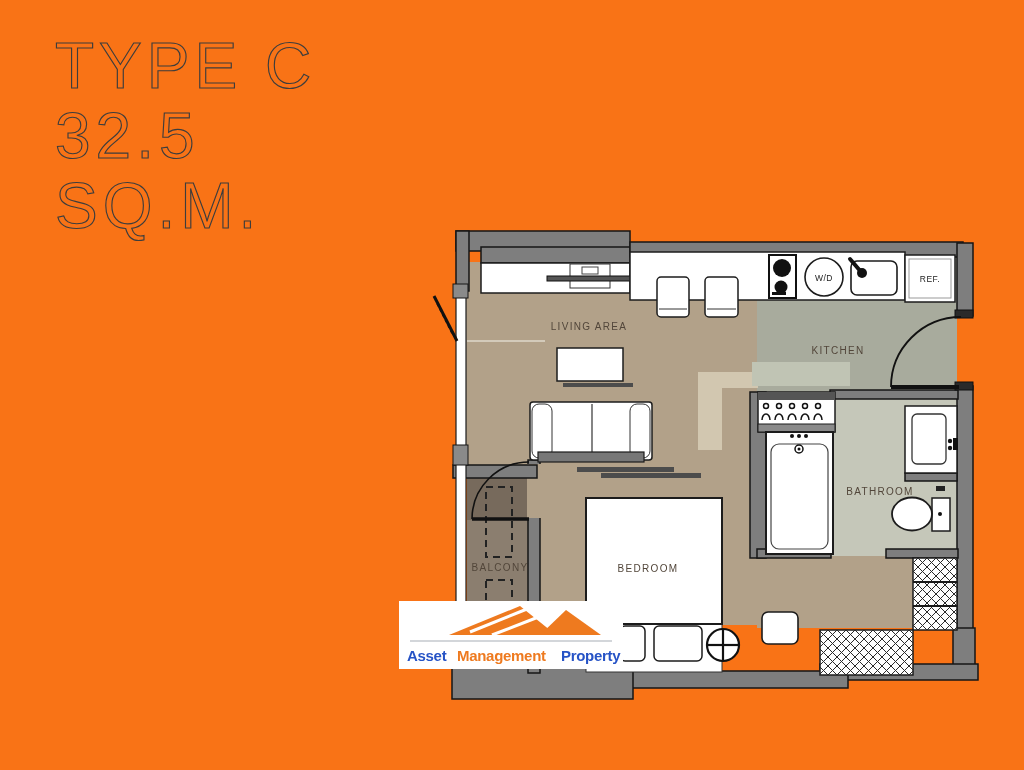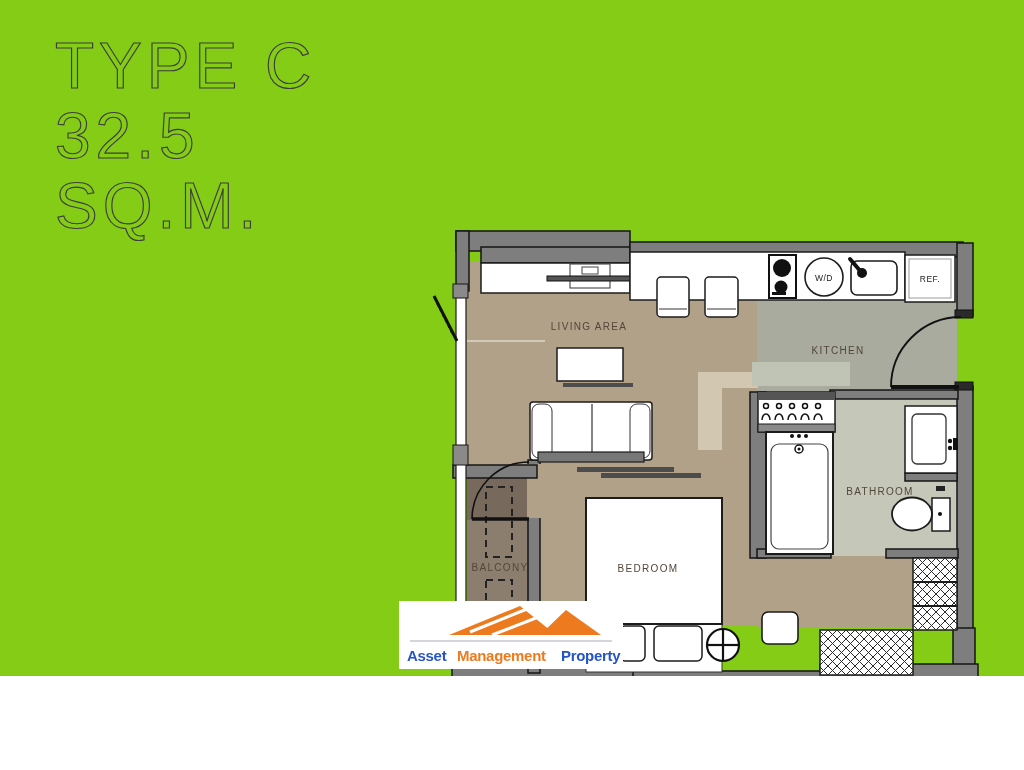--- a/index.html
+++ b/index.html
@@ -1,16 +1,16 @@
 <!DOCTYPE html>
 <html><head>
 <meta charset="utf-8">
 <style>
   html,body{margin:0;padding:0;background:#ffffff;}
-  .stage{position:relative;width:1024px;height:676px;background:#84cc16;overflow:hidden;
+  .stage{position:relative;width:1024px;height:770px;background:#f97316;overflow:hidden;
          font-family:"Liberation Sans",sans-serif;}
   svg{position:absolute;left:0;top:0;}
   
   .title-line{font-family:"Liberation Sans",sans-serif;font-size:64px;fill:none;
               stroke:#3d3d3d;stroke-width:1.15;letter-spacing:5px;}
   .wall{fill:#7e7e7e;stroke:#161616;stroke-width:1.5;}
   .wall-dark{fill:#2a2a2a;stroke:#111;stroke-width:1;}
   .fixture{fill:#ffffff;stroke:#1c1c1c;stroke-width:1.5;}
   .fixture-thin{fill:#ffffff;stroke:#333;stroke-width:1;}
   .rlabel{font-family:"Liberation Sans",sans-serif;font-size:10px;letter-spacing:1.3px;

